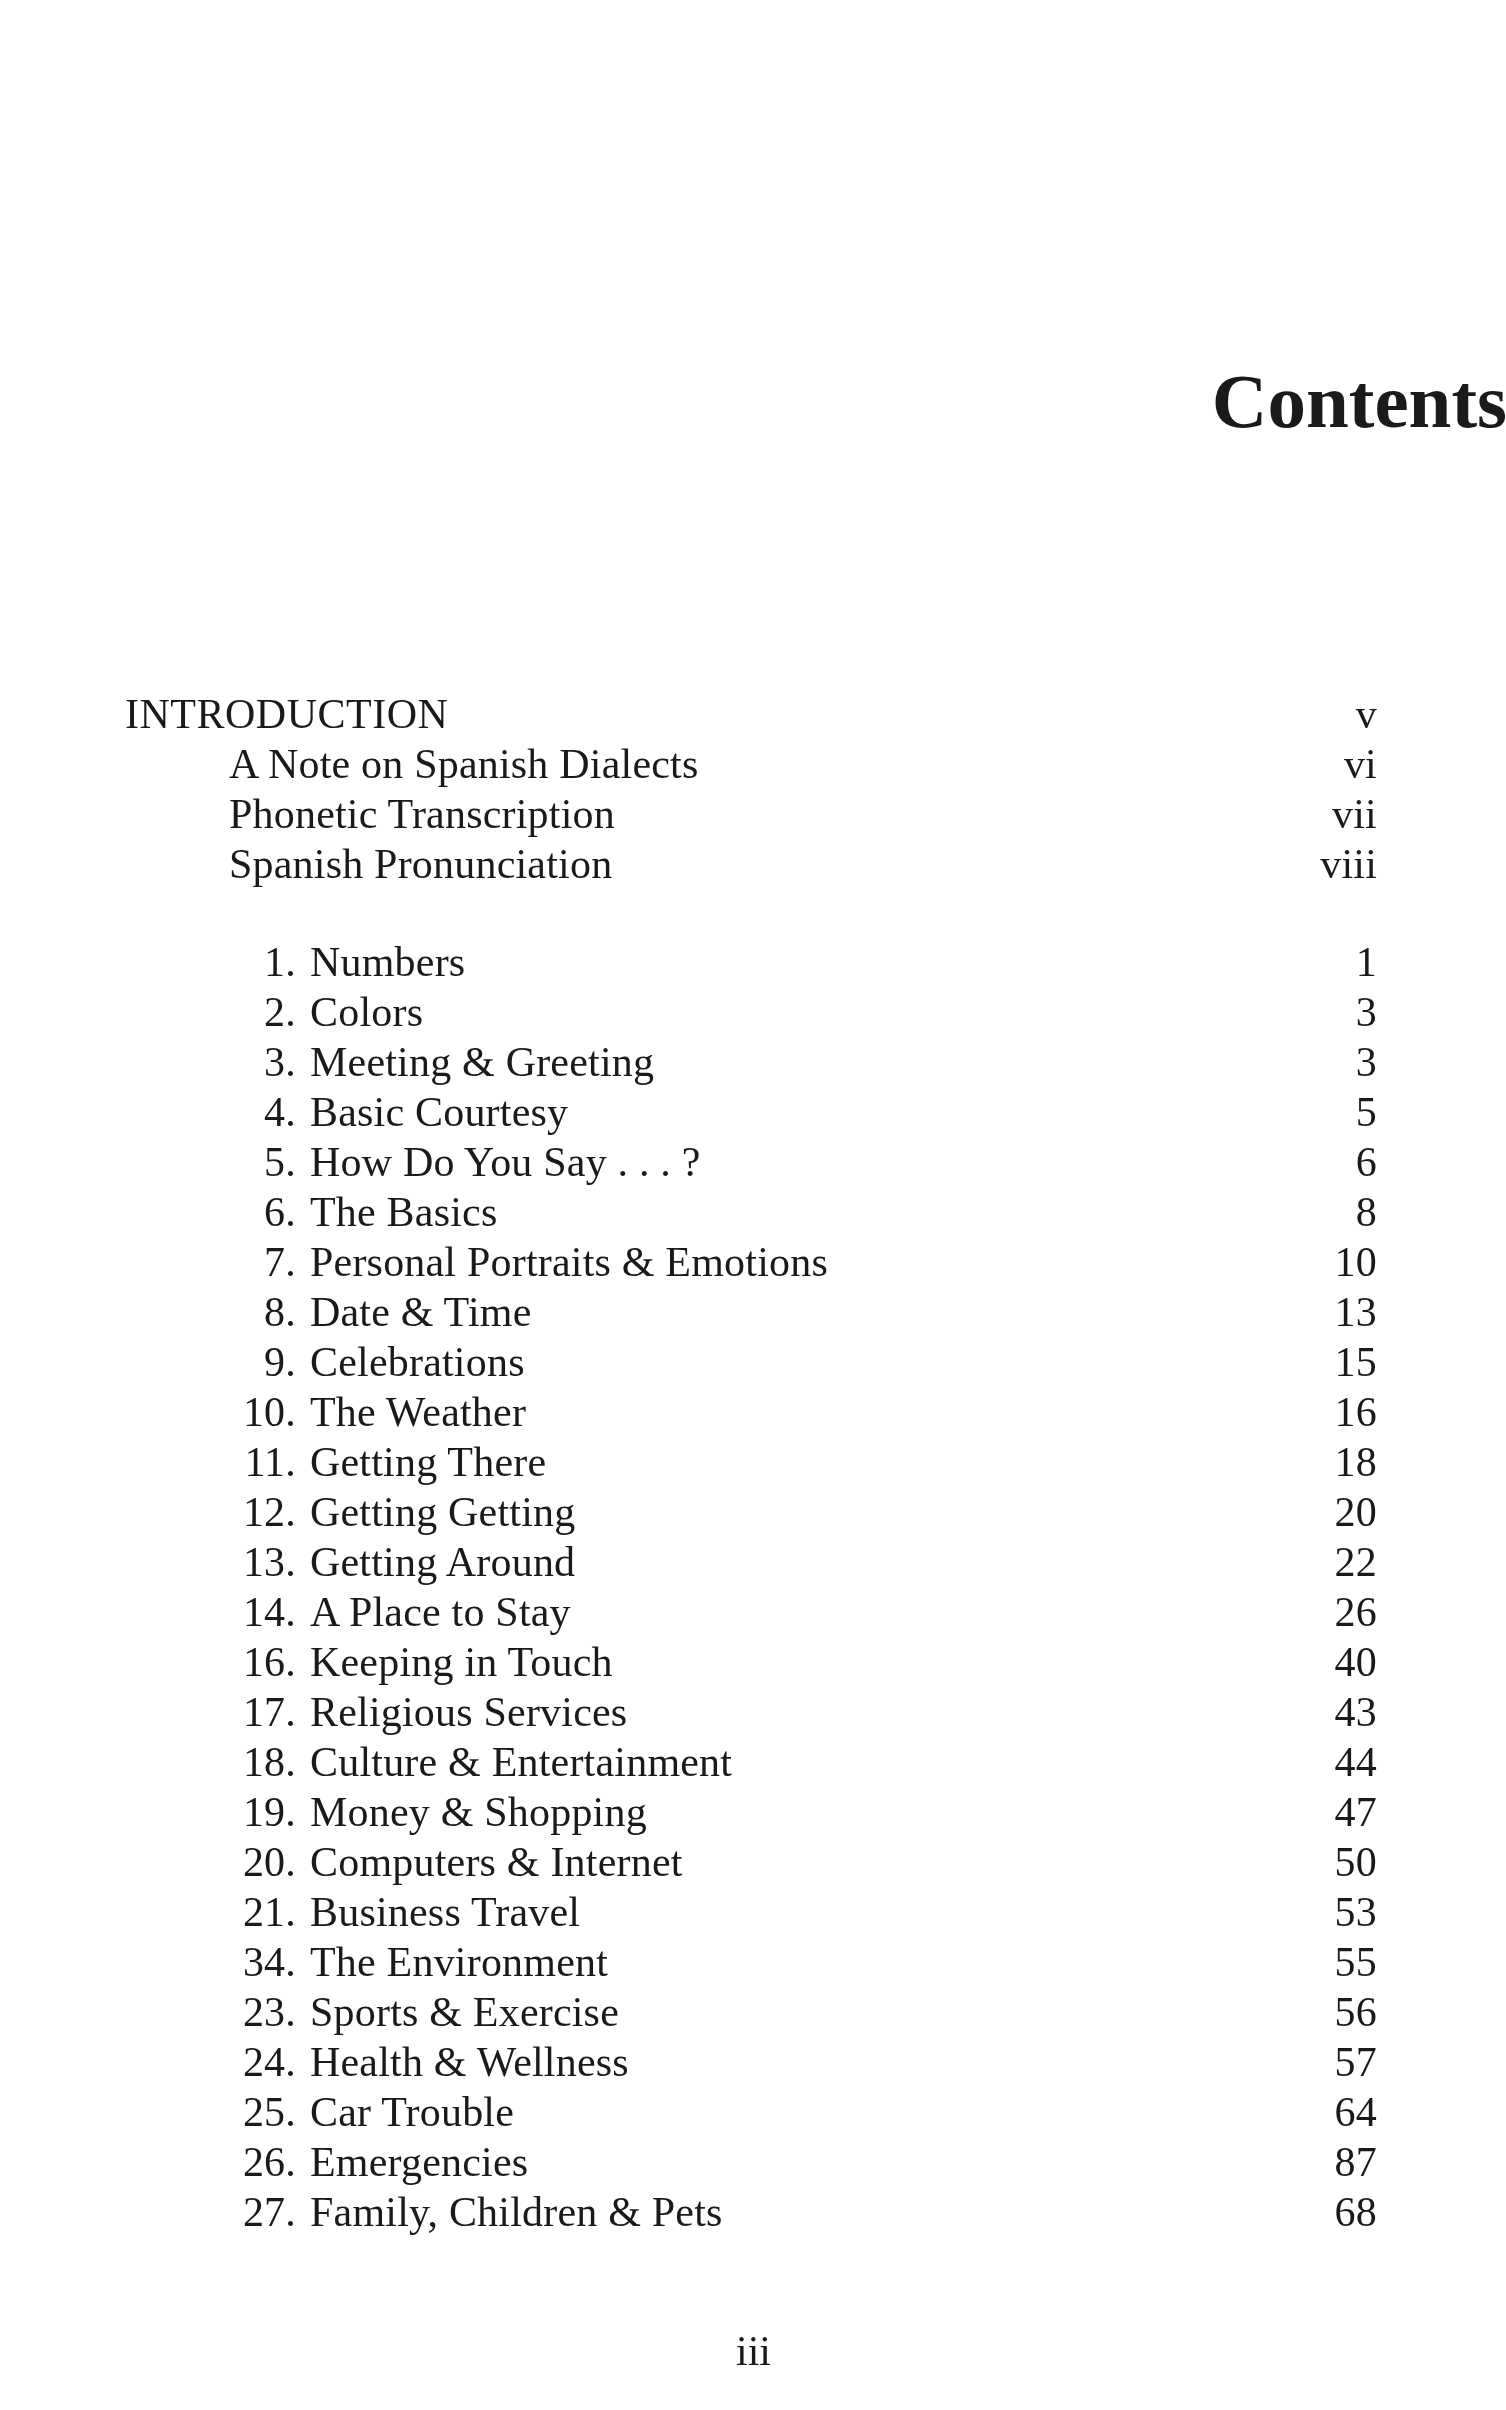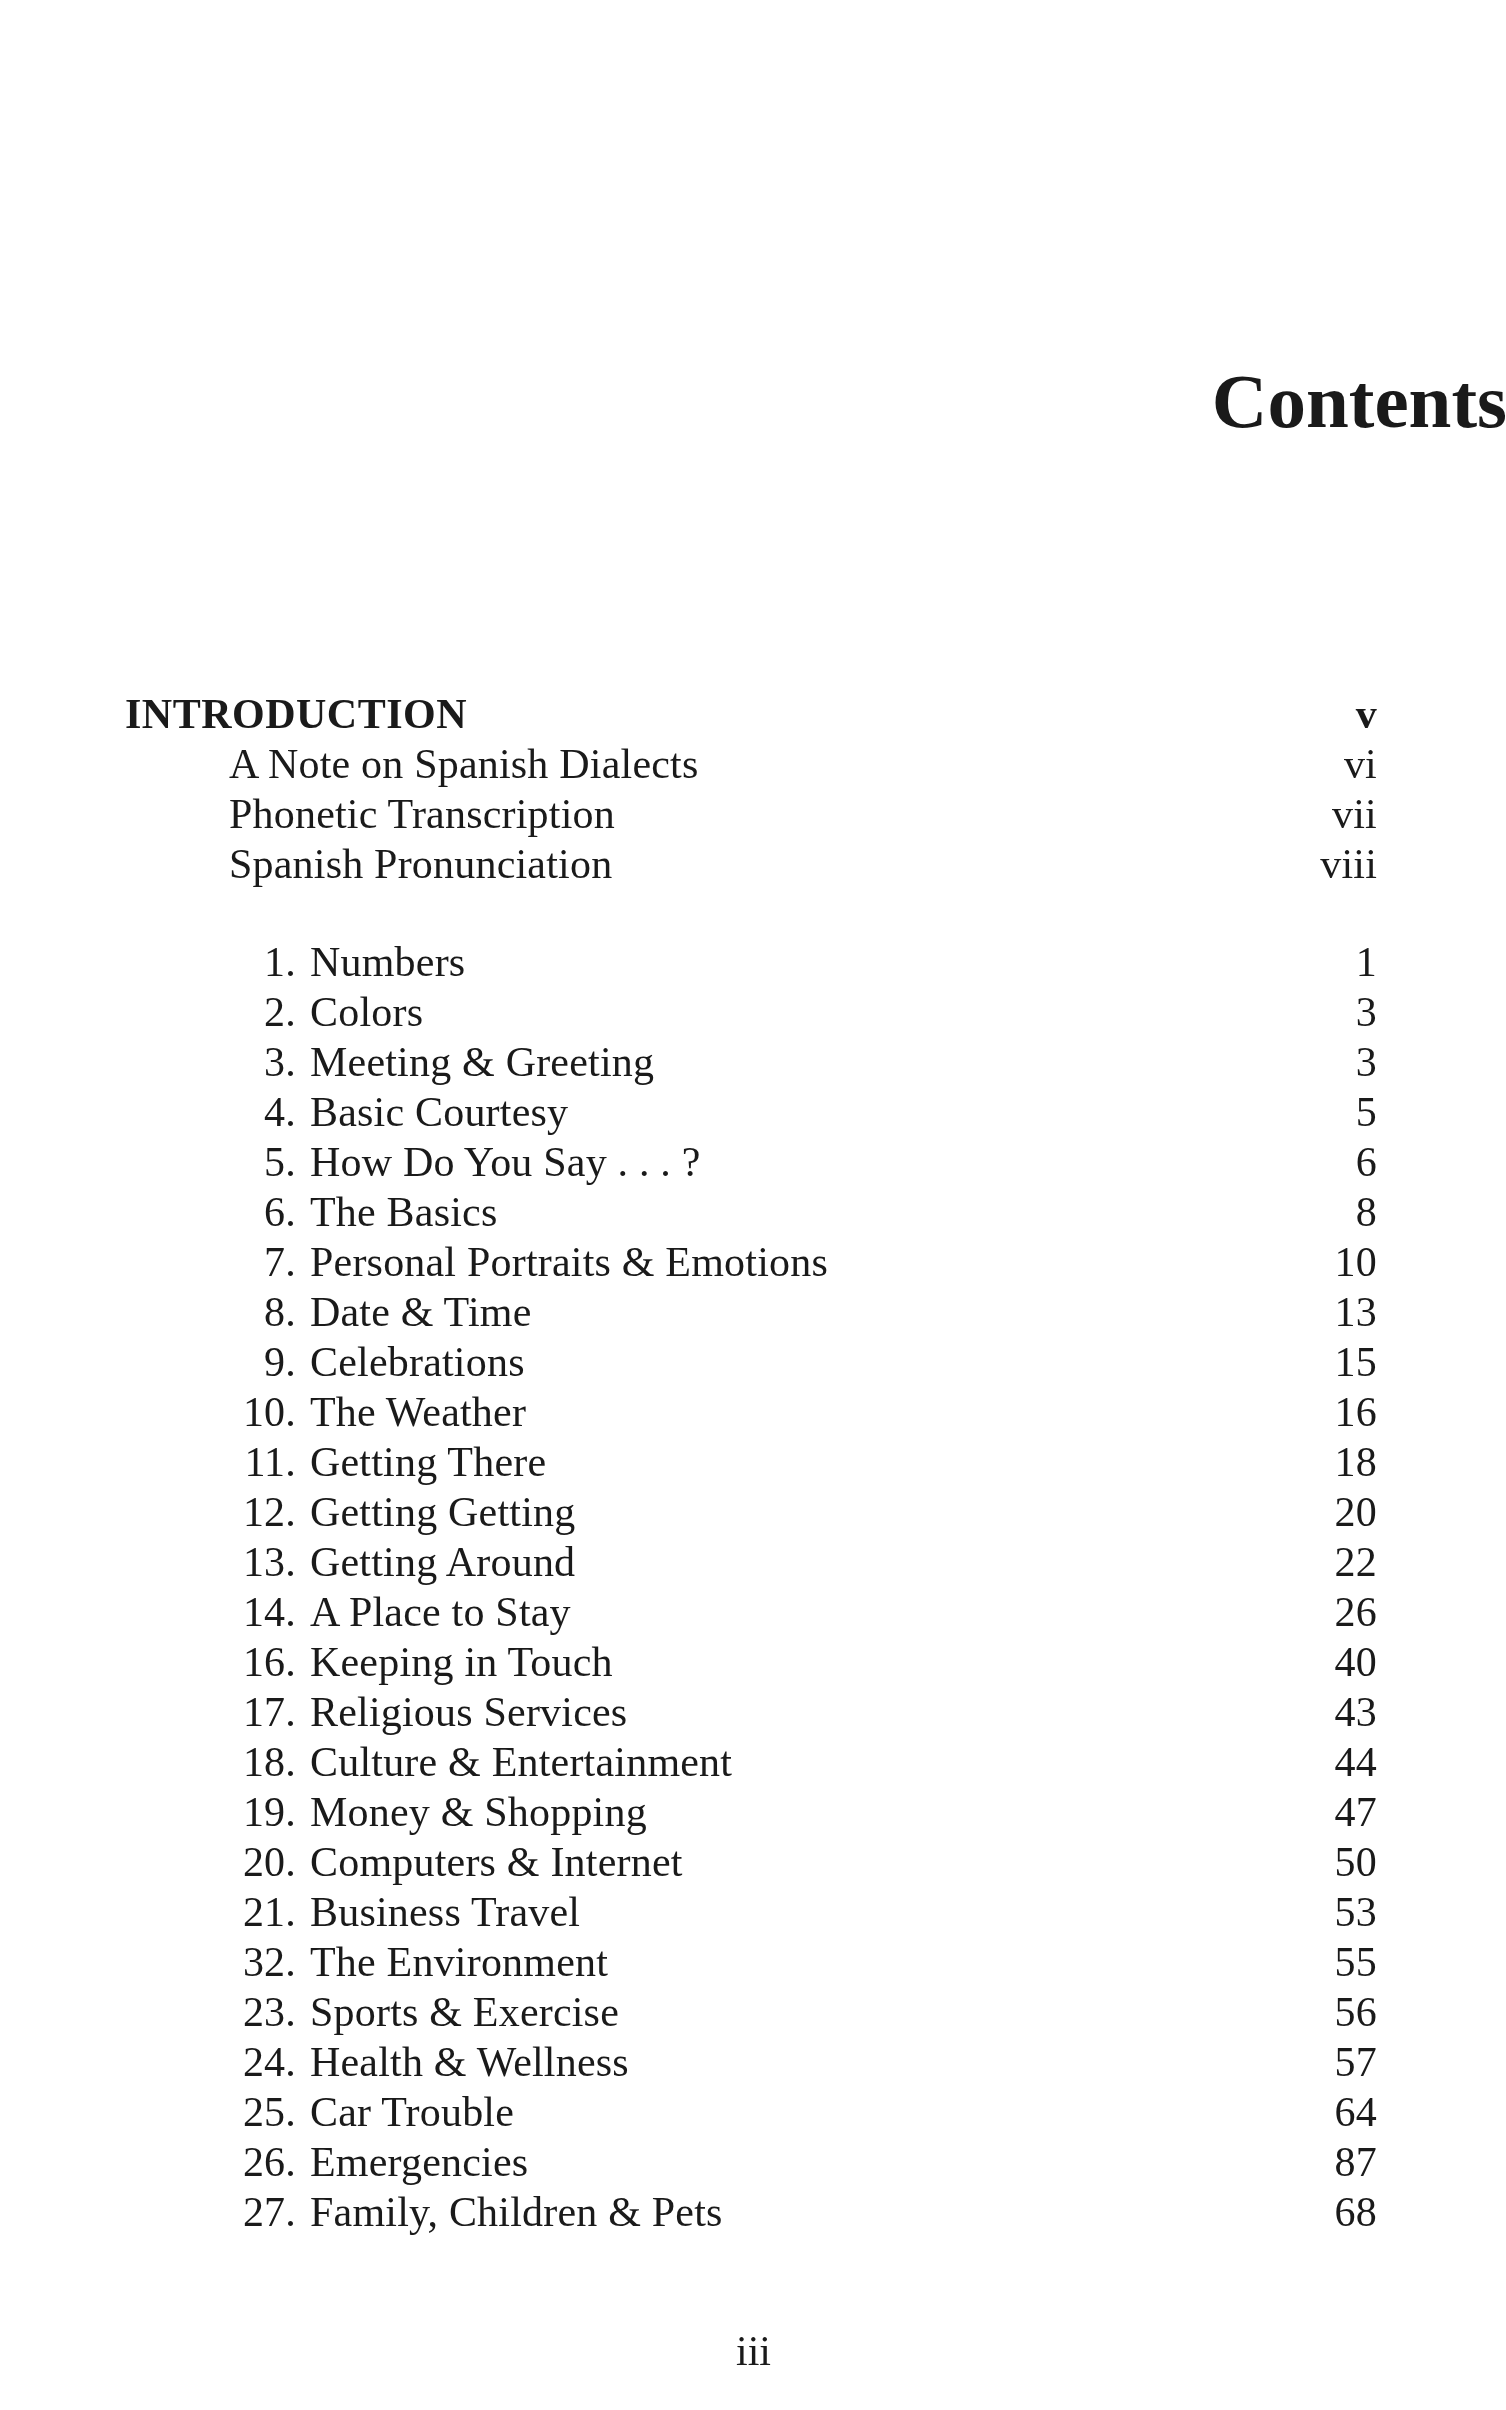--- a/index.html
+++ b/index.html
@@ -39,21 +39,21 @@
     justify-content: space-between;
     align-items: baseline;
     font-size: 42px;
     line-height: 50px;
     letter-spacing: 0.2px;
   }
   .row .label { white-space: pre; }
   .row .page { text-align: right; white-space: pre; }
   
   .intro-row .label { padding-left: 104px; }
-  .intro-row[data-variant="heading"] { font-weight: bold; }
+  .intro-row[data-variant="heading"] { font-weight: normal; }
   .intro-row[data-variant="heading"] .label { padding-left: 0; letter-spacing: 0.5px; }
   
   .chapter-row .num {
     display: inline-block;
     width: 171px;
     text-align: right;
   }
   .chapter-row .ctitle { margin-left: 14px; margin-top: 10px; }
   .page-footer {
     position: absolute;
@@ -190,21 +190,21 @@
     <span class="label"><span class="num">20.</span><span class="ctitle">Computers &amp; Internet</span></span>
     <span class="page">50</span>
   </div>
 
   <div class="row chapter-row">
     <span class="label"><span class="num">21.</span><span class="ctitle">Business Travel</span></span>
     <span class="page">53</span>
   </div>
 
   <div class="row chapter-row">
-    <span class="label"><span class="num">32.</span><span class="ctitle">The Environment</span></span>
+    <span class="label"><span class="num">34.</span><span class="ctitle">The Environment</span></span>
     <span class="page">55</span>
   </div>
 
   <div class="row chapter-row">
     <span class="label"><span class="num">23.</span><span class="ctitle">Sports &amp; Exercise</span></span>
     <span class="page">56</span>
   </div>
 
   <div class="row chapter-row">
     <span class="label"><span class="num">24.</span><span class="ctitle">Health &amp; Wellness</span></span>

